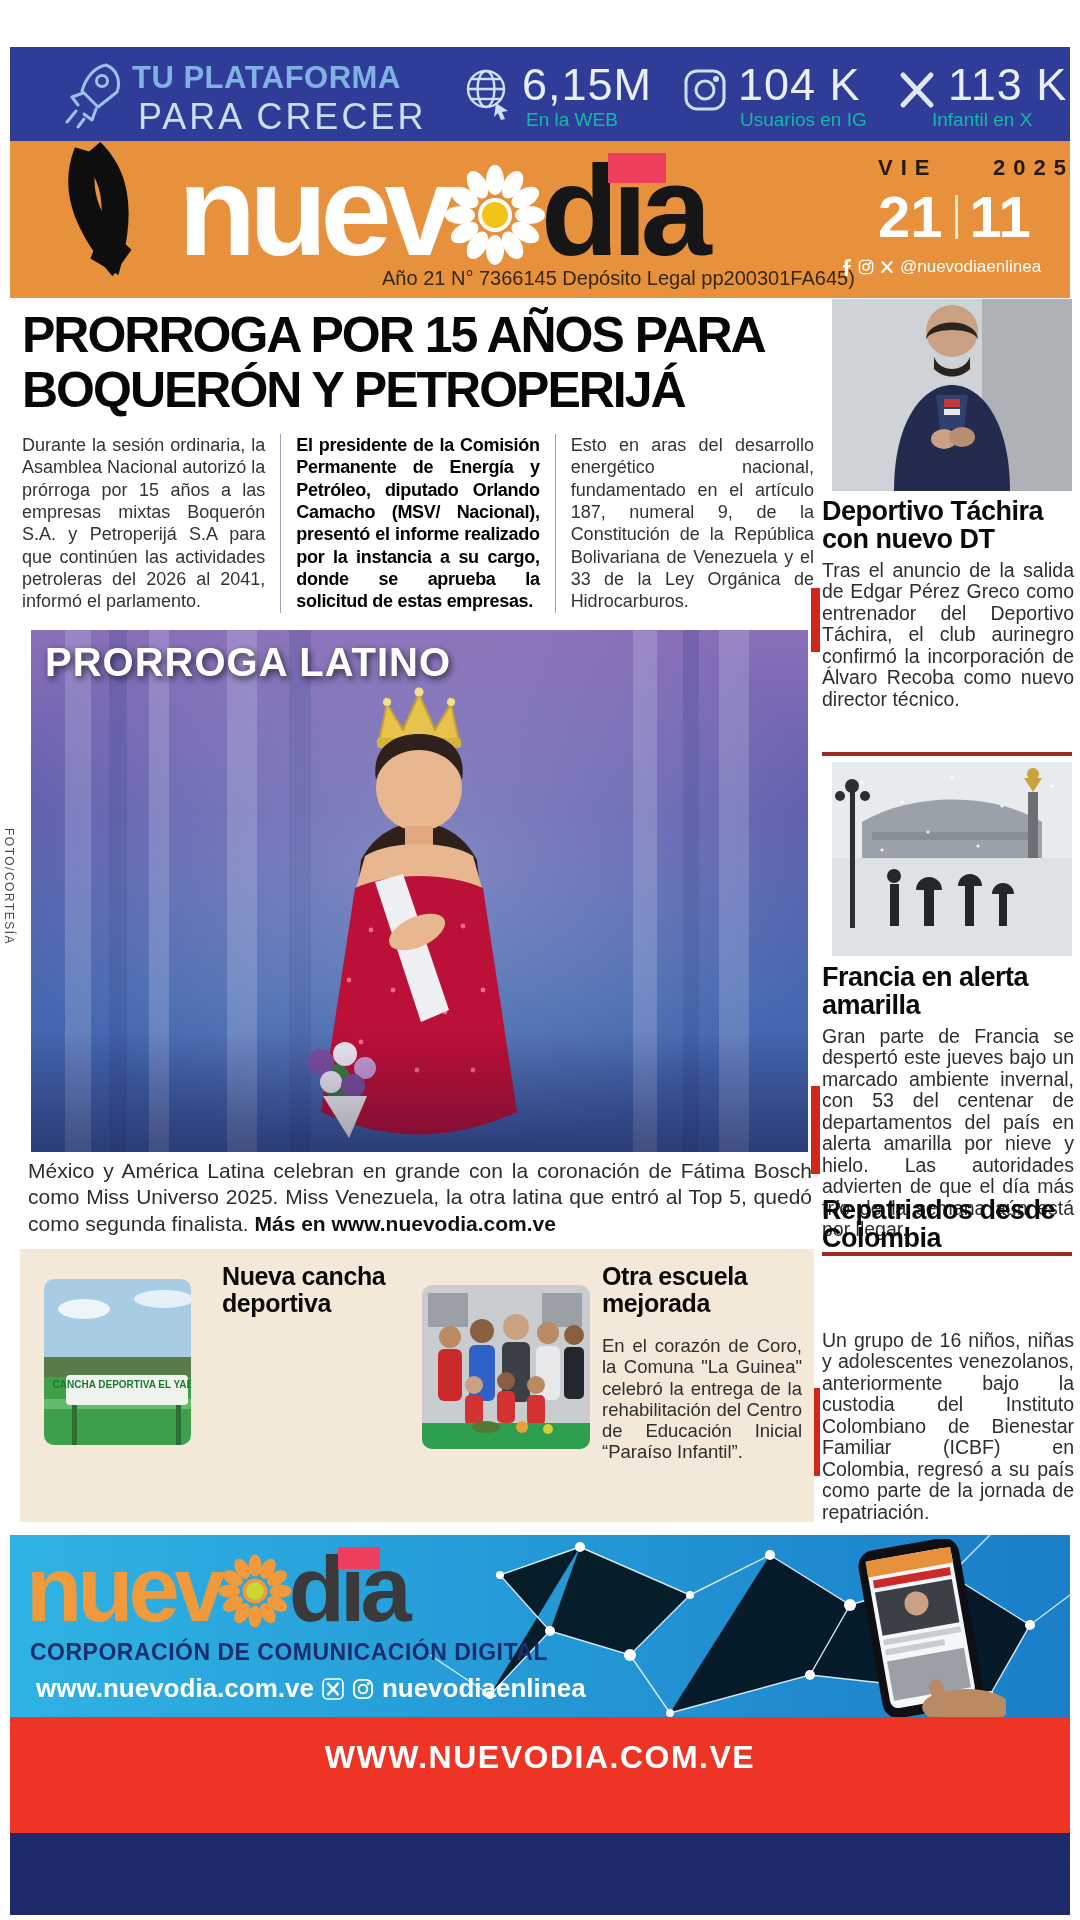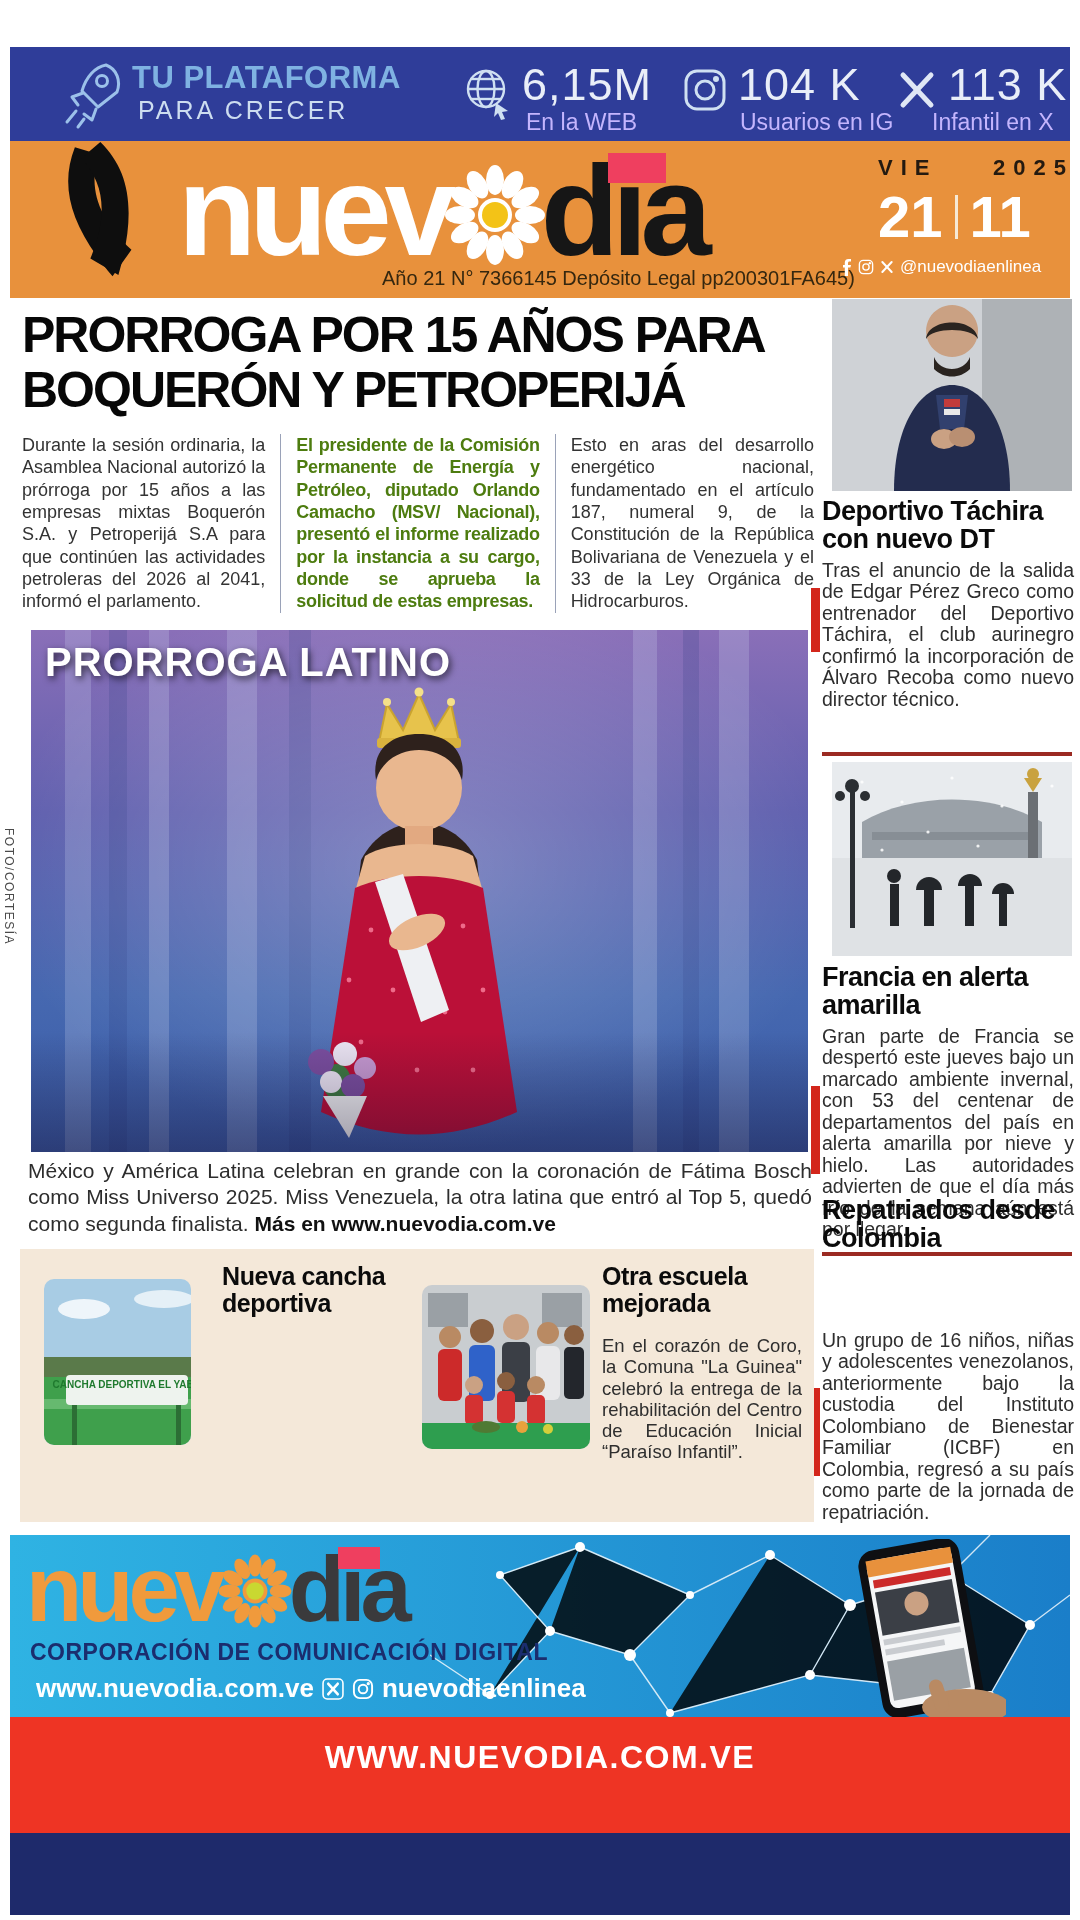--- a/index.html
+++ b/index.html
@@ -3,24 +3,24 @@
 <meta charset="utf-8">
 <style>
   html,body{margin:0;padding:0;background:#ffffff;}
   body{font-family:"Liberation Sans", sans-serif; -webkit-font-smoothing:antialiased;}
   #page{position:relative;width:1080px;height:1920px;background:#fff;overflow:hidden;margin:0 auto;}
   .abs{position:absolute;}
 
   
   .topbar{left:10px;top:47px;width:1060px;height:94px;background:#2f3d99;}
   .tagline1{left:122px;top:13px;font-size:31px;font-weight:bold;color:#7fb2e2;letter-spacing:.5px;}
-  .tagline2{left:128px;top:49px;font-size:25px;color:#cdddf0;letter-spacing:3px;}
+  .tagline2{left:128px;top:49px;font-size:36px;color:#cdddf0;letter-spacing:3px;}
   .rocket{left:52px;top:12px;}
   .stat-val{font-size:45px;color:#e9eef8;letter-spacing:1px;}
-  .stat-lab{font-size:23px;color:#c4b5fd;}
+  .stat-lab{font-size:19px;color:#14b8a6;}
 
   
   .masthead{left:10px;top:141px;width:1060px;height:157px;background:#e8913c;}
   .ribbon{left:18px;top:-4px;}
   .logo{white-space:nowrap;}
   .logo .lg-n{color:#ffffff;}
   .logo .lg-d{color:#161616;}
   .mast-logo{left:168px;top:6px;font-size:128px;font-weight:bold;letter-spacing:-7px;line-height:1;}
   .mast-logo .sun{display:inline-block;vertical-align:-12px;margin:0 -6px;}
   .i-wrap{position:relative;display:inline-block;}
@@ -30,21 +30,21 @@
   .dateblock{left:868px;top:14px;width:196px;}
   .date-top{display:flex;justify-content:space-between;color:#241a10;font-size:22px;letter-spacing:8px;font-weight:bold;}
   .date-big{display:flex;align-items:center;margin-top:2px;color:#fff;font-size:58px;font-weight:bold;}
   .date-sep{width:3px;height:44px;background:#f6e9d6;margin:0 12px;}
   .mast-social{left:830px;top:116px;display:flex;align-items:center;gap:6px;color:#fff;font-size:17px;}
 
   
   .headline{left:22px;top:308px;width:810px;font-size:50px;line-height:55px;font-weight:bold;letter-spacing:-2px;color:#070707;}
   .cols{left:22px;top:434px;width:792px;display:flex;gap:15px;}
   .col{width:254px;font-size:18px;line-height:1.24;color:#333;text-align:justify;}
-  .col.bold{font-weight:bold;color:#4d7c0f;letter-spacing:-.3px;}
+  .col.bold{font-weight:bold;color:#000000;letter-spacing:-.3px;}
   .colrule{width:1px;background:#9aa2b8;}
 
   
   .feature{left:31px;top:630px;width:777px;height:522px;overflow:hidden;}
   .overlay-title{left:14px;top:10px;font-size:40px;font-weight:bold;color:#fff;letter-spacing:1px;text-shadow:2px 3px 7px rgba(0,0,0,.65);}
   .photo-credit{left:2px;top:828px;writing-mode:vertical-rl;font-size:12px;color:#4a4a4a;letter-spacing:1.5px;}
   .caption{left:28px;top:1158px;width:784px;font-size:21px;line-height:1.26;color:#2d2d2d;text-align:justify;}
   .caption b{color:#111;}
 
   

